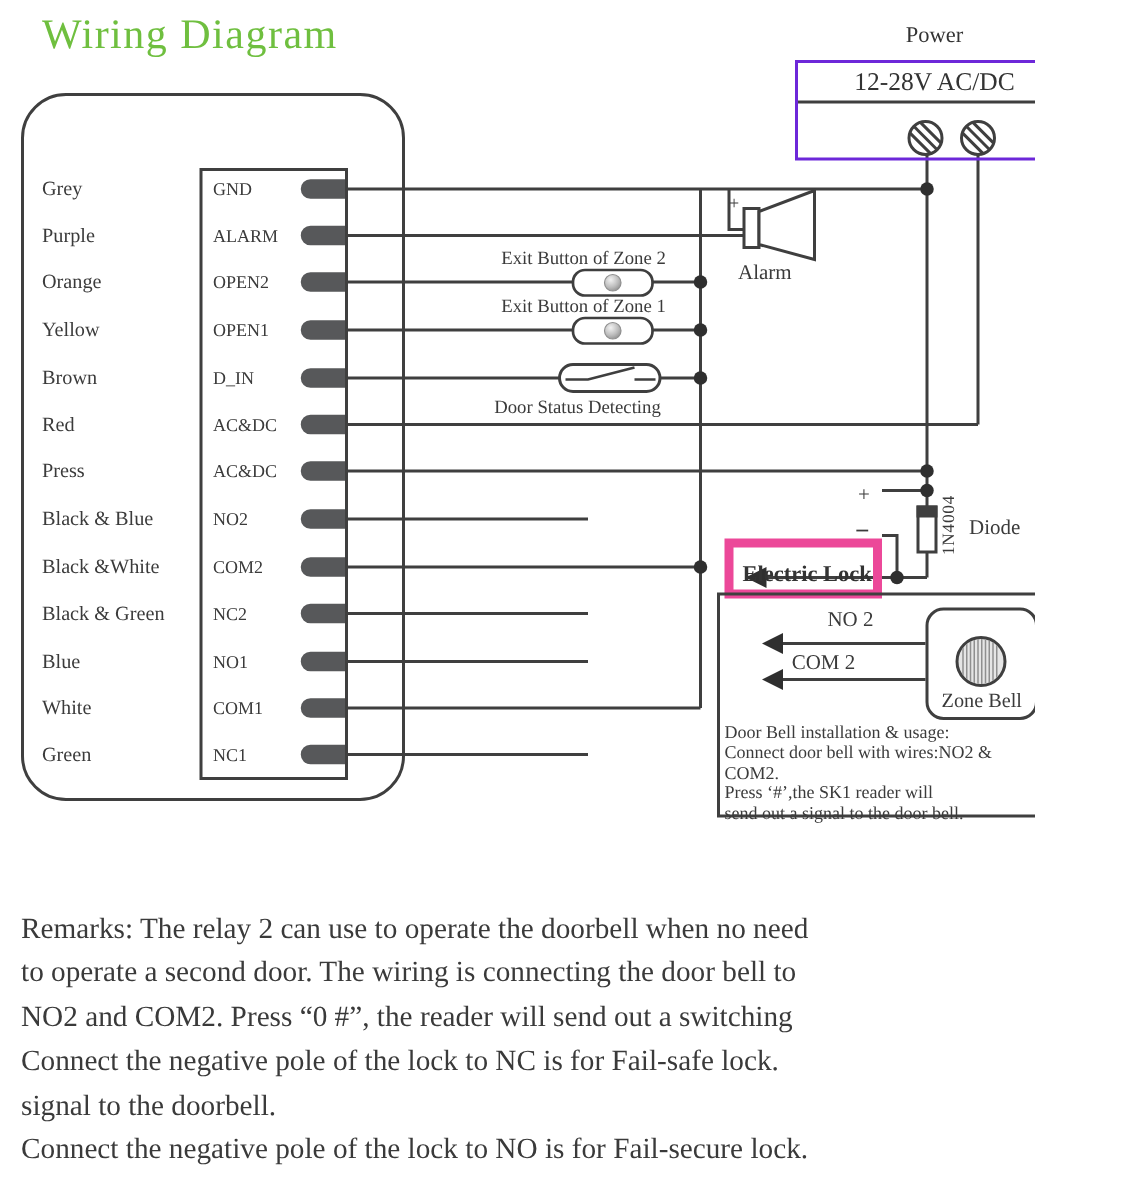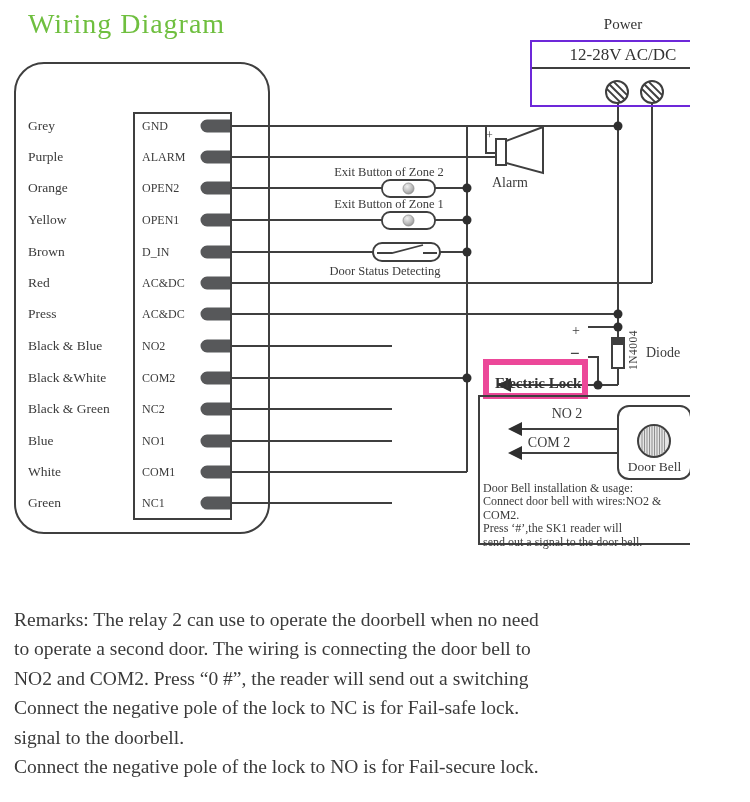--- a/index.html
+++ b/index.html
@@ -212,21 +212,21 @@
     <div class="lock-label">Electric Lock</div>
   </div>
   <div class="txt" style="left:572px;top:323px;font-size:14px">+</div>
   <div class="txt" style="left:570px;top:344px;font-size:17px;font-weight:bold">−</div>
 
   <div class="txt center rot" style="left:605px;top:344px;width:56px;font-size:11.5px;letter-spacing:0.5px">1N4004</div>
   <div class="txt" style="left:646px;top:345px;font-size:14px">Diode</div>
 
   <div class="abs bell-outer"></div>
   <div class="abs bell-box"></div>
-  <div class="txt center" style="left:617px;top:459px;width:75px;font-size:13.5px">Door Bell</div>
+  <div class="txt center" style="left:617px;top:459px;width:75px;font-size:13.5px">Zone Bell</div>
   <div class="txt center" style="left:532px;top:406px;width:70px;font-size:14px">NO 2</div>
   <div class="txt center" style="left:514px;top:435px;width:70px;font-size:14px">COM 2</div>
   <div class="abs bell-notes">
     <div>Door Bell installation &amp; usage:</div>
     <div>Connect door bell with wires:NO2 &amp; COM2.</div>
     <div>Press ‘#’,the SK1 reader will</div>
     <div>send out a signal to the door bell.</div>
   </div>
 
   <div class="abs remarks">

